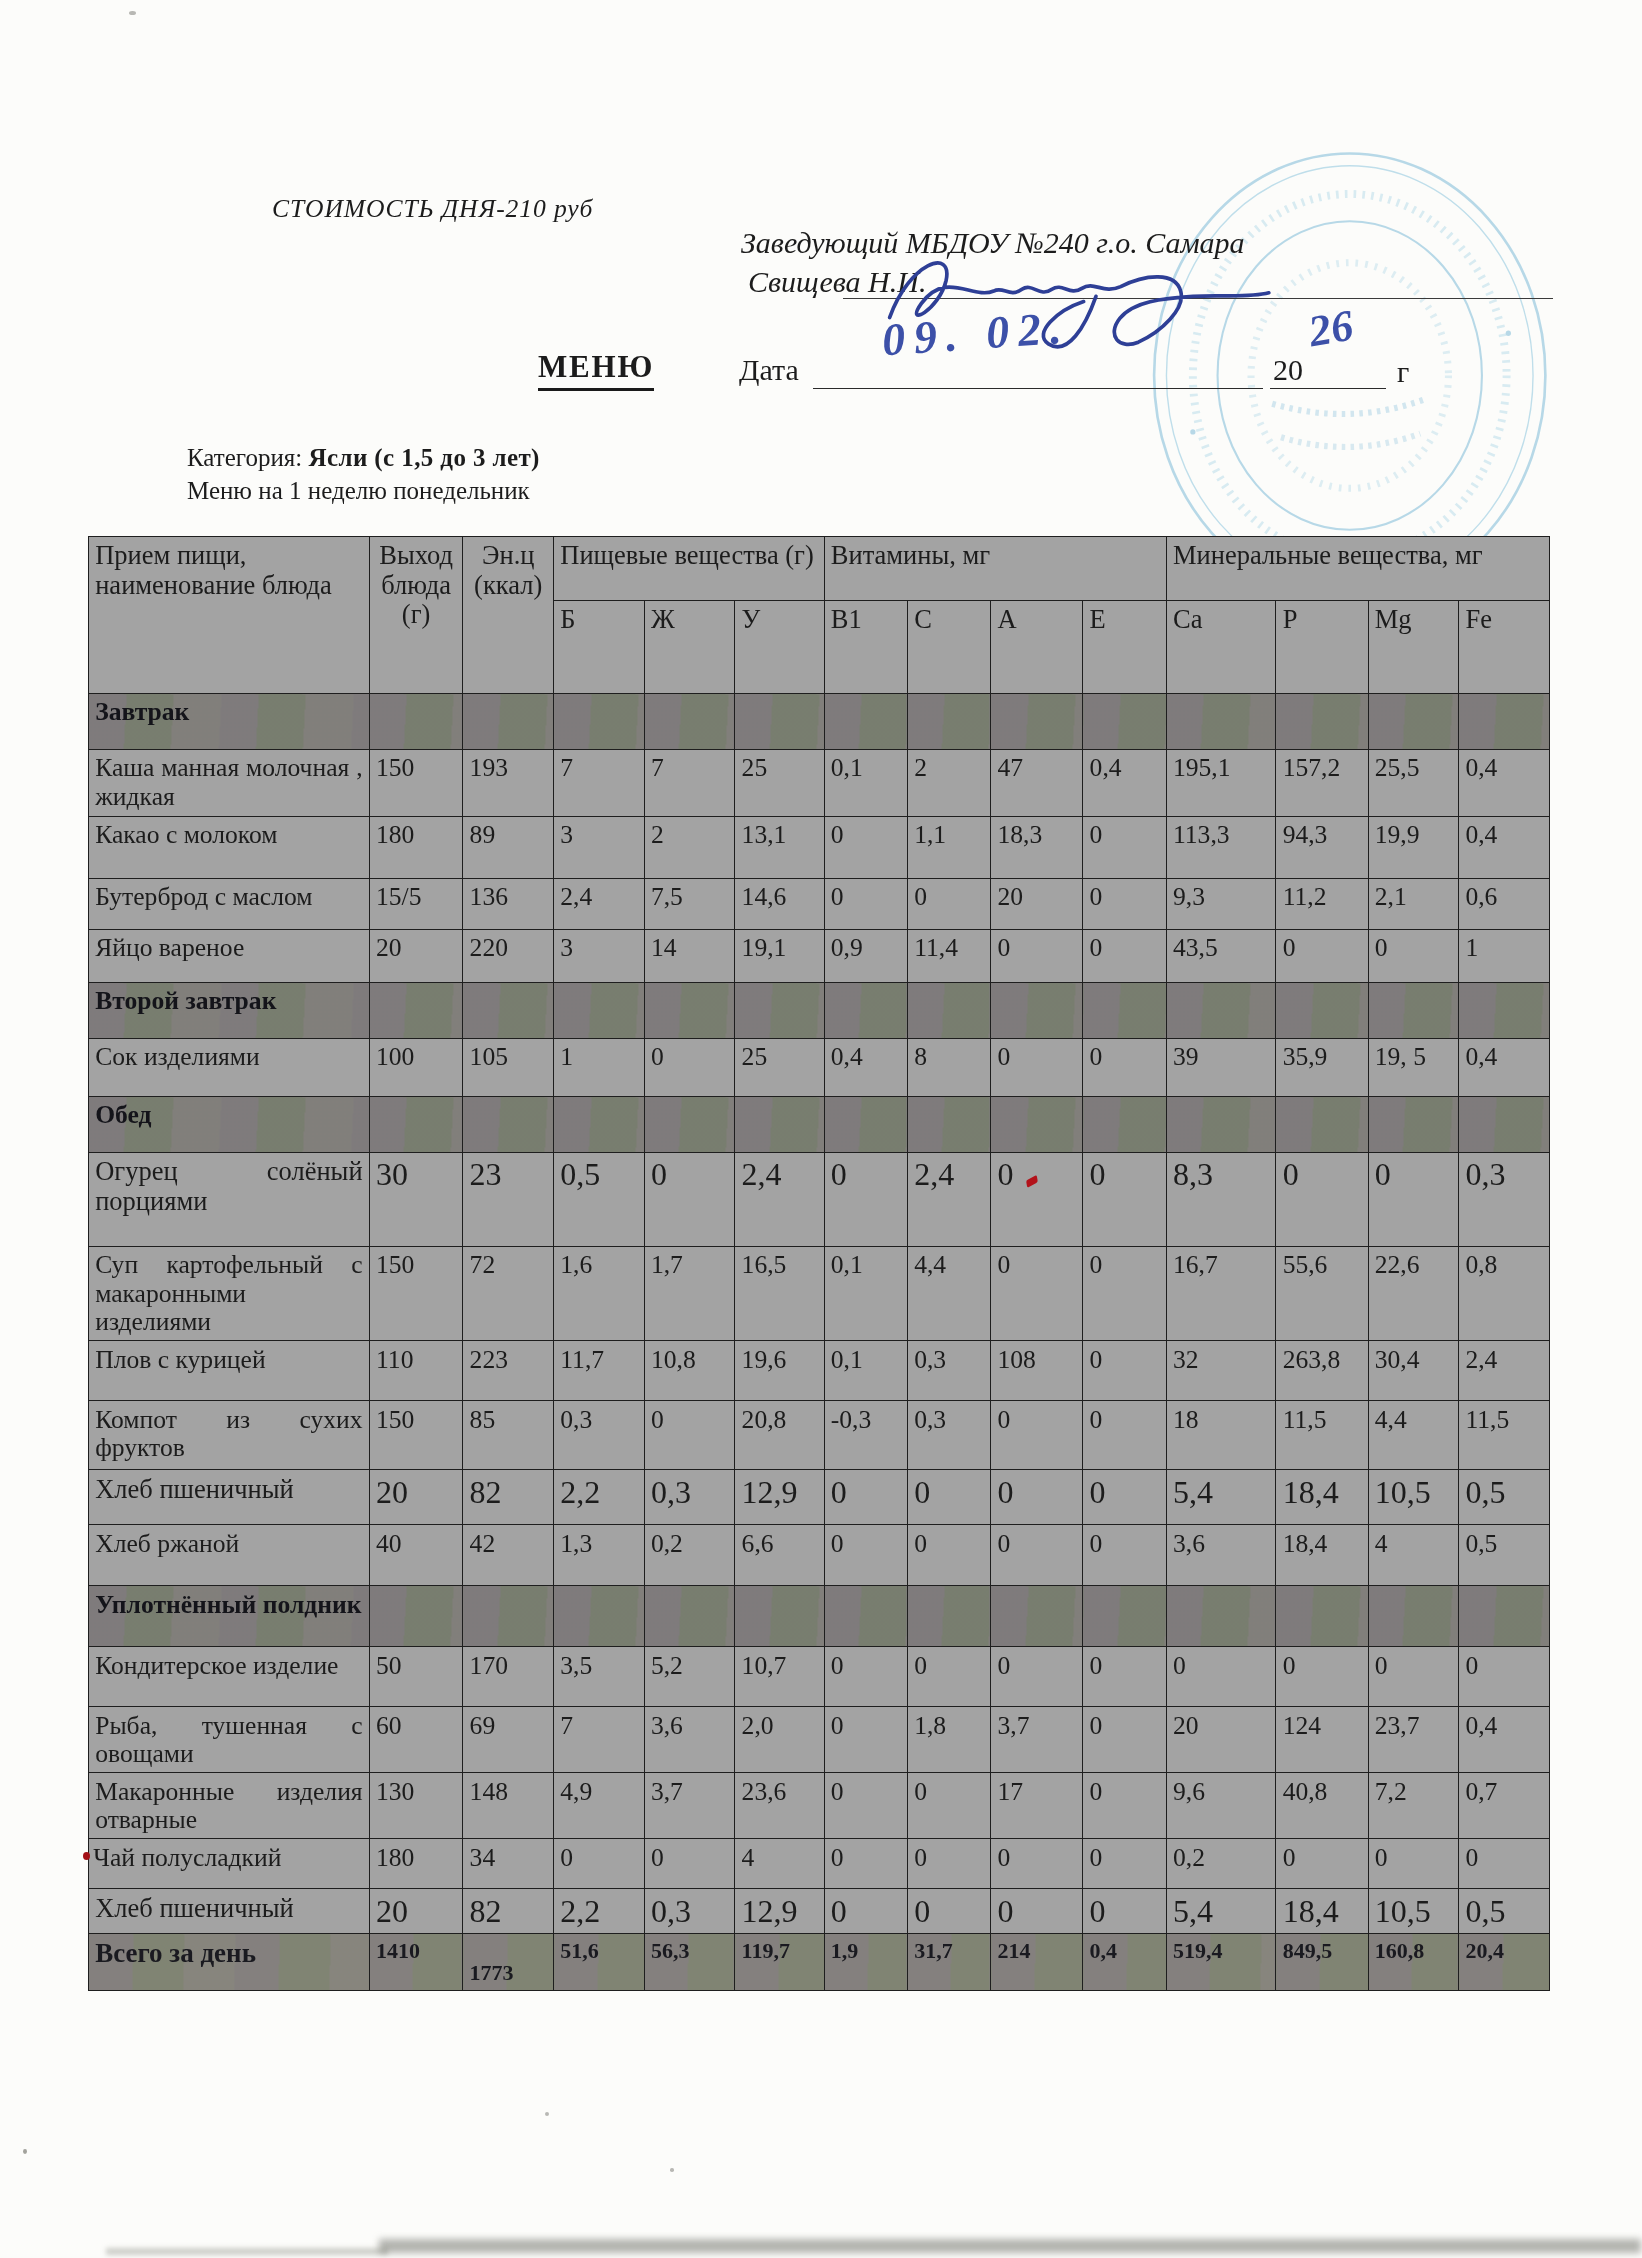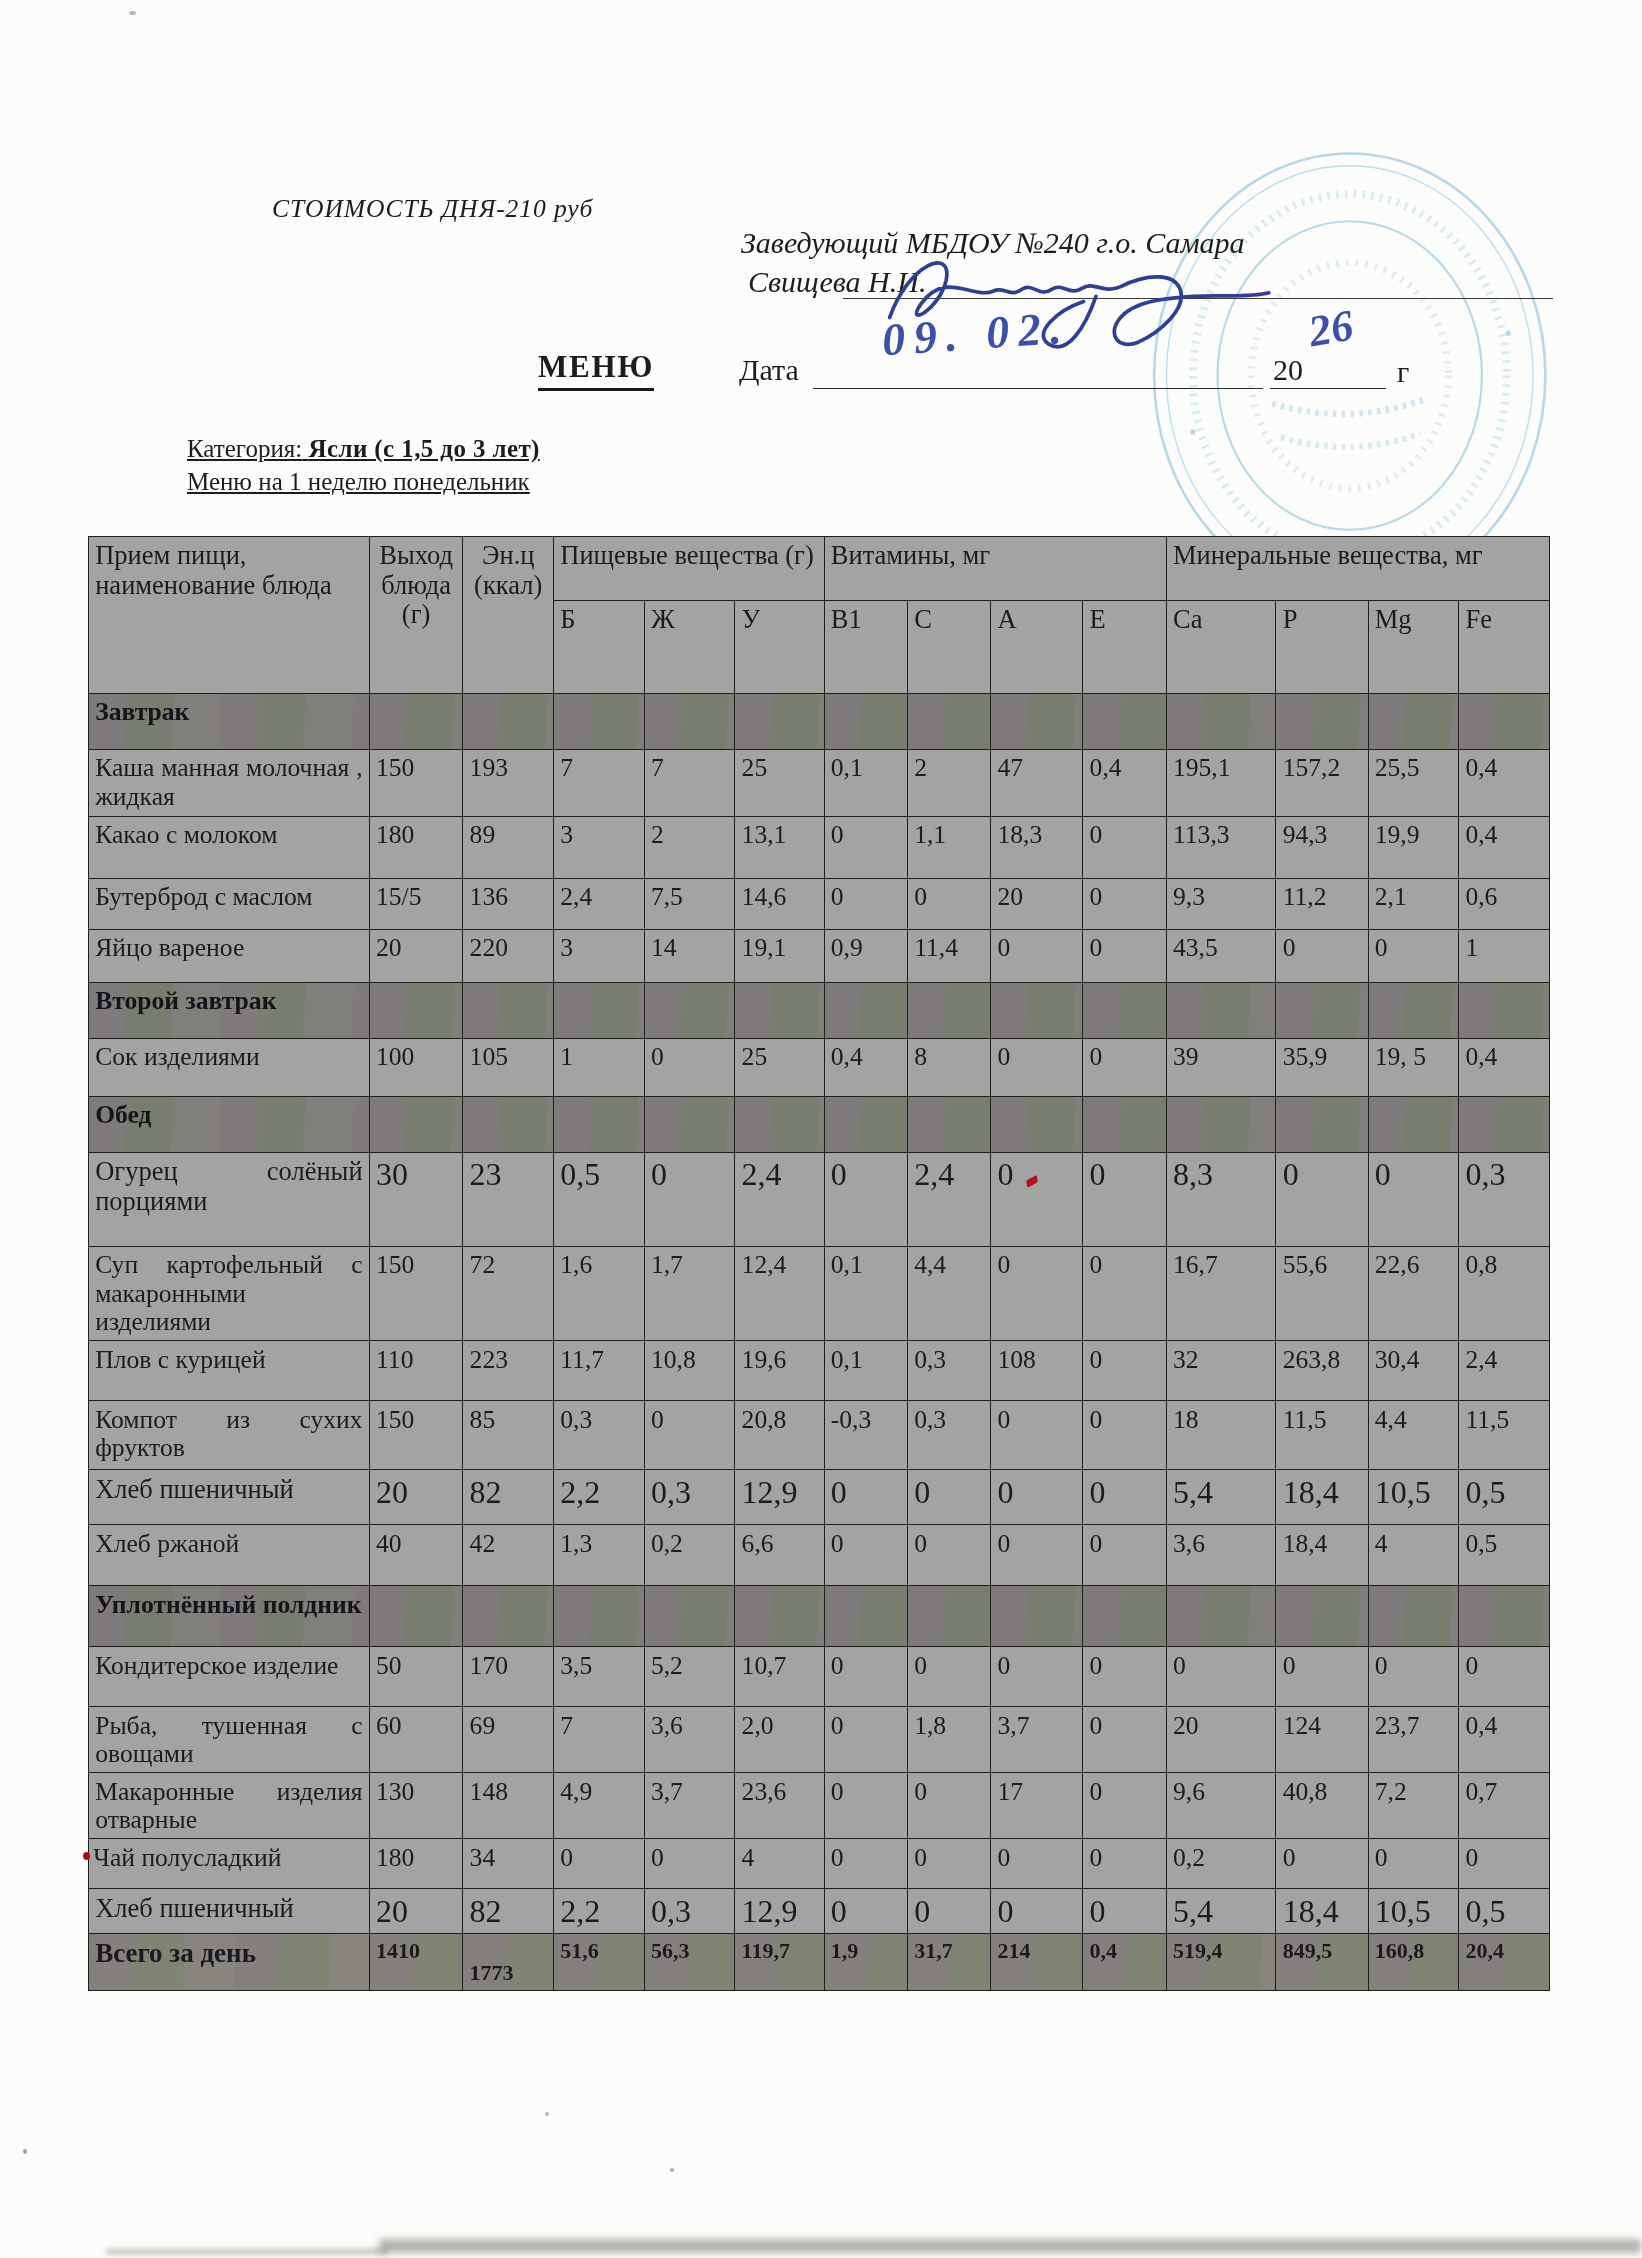--- a/index.html
+++ b/index.html
@@ -18,21 +18,21 @@
   .menu-word{left:538px;top:349px;font-size:31px;font-weight:bold;letter-spacing:1.8px;
     border-bottom:3.5px solid #1a1a1a;padding-bottom:2.6px;}
   .date-label{left:739px;top:353px;font-size:30px;}
   .date-underline{left:813px;top:388px;width:450px;height:0;border-bottom:1.8px solid #2a2a2a;}
   .year-print{left:1273px;top:353px;font-size:30px;}
   .year-underline{left:1270px;top:388px;width:116px;height:0;border-bottom:1.8px solid #2a2a2a;}
   .year-suffix{left:1397px;top:355px;font-size:30px;}
   .hw{color:#3c50a8;font-style:italic;font-weight:bold;}
   .hw-date{left:882px;top:307px;font-size:46px;letter-spacing:8.8px;transform:rotate(-4deg);}
   .hw-year{left:1309px;top:303px;font-size:44px;transform:rotate(-10deg);}
-  .category-block{left:187px;top:432px;font-size:25px;line-height:33px;text-decoration:underline;}
+  .category-block{left:187px;top:441px;font-size:25px;line-height:33px;}
   .category-block b{letter-spacing:0.4px;}
   
   .stamp{left:1140px;top:139px;width:423px;height:481px;opacity:.55;pointer-events:none;}
   
   .menu-table-wrap{left:88px;top:536px;}
   table{border-collapse:collapse;table-layout:fixed;width:1462px;background:#a3a3a3;}
   col.c0{width:19.2%}col.c1{width:6.4%}col.c2{width:6.2%}
   col.c3{width:6.2%}col.c4{width:6.2%}col.c5{width:6.1%}
   col.c6{width:5.7%}col.c7{width:5.7%}col.c8{width:6.3%}col.c9{width:5.7%}
   col.c10{width:7.5%}col.c11{width:6.3%}col.c12{width:6.2%}col.c13{width:6.2%}
@@ -303,21 +303,21 @@
           <td class="c-val">0</td>
           <td class="c-val">0</td>
           <td class="c-val">0,3</td>
         </tr>
         <tr class="dish" style="height: 64px;">
           <td class="c-name">Суп картофельный с макаронными изделиями</td>
           <td class="c-val">150</td>
           <td class="c-val">72</td>
           <td class="c-val">1,6</td>
           <td class="c-val">1,7</td>
-          <td class="c-val">12,4</td>
+          <td class="c-val">16,5</td>
           <td class="c-val">0,1</td>
           <td class="c-val">4,4</td>
           <td class="c-val">0</td>
           <td class="c-val">0</td>
           <td class="c-val">16,7</td>
           <td class="c-val">55,6</td>
           <td class="c-val">22,6</td>
           <td class="c-val">0,8</td>
         </tr>
         <tr class="dish" style="height: 60px;">

